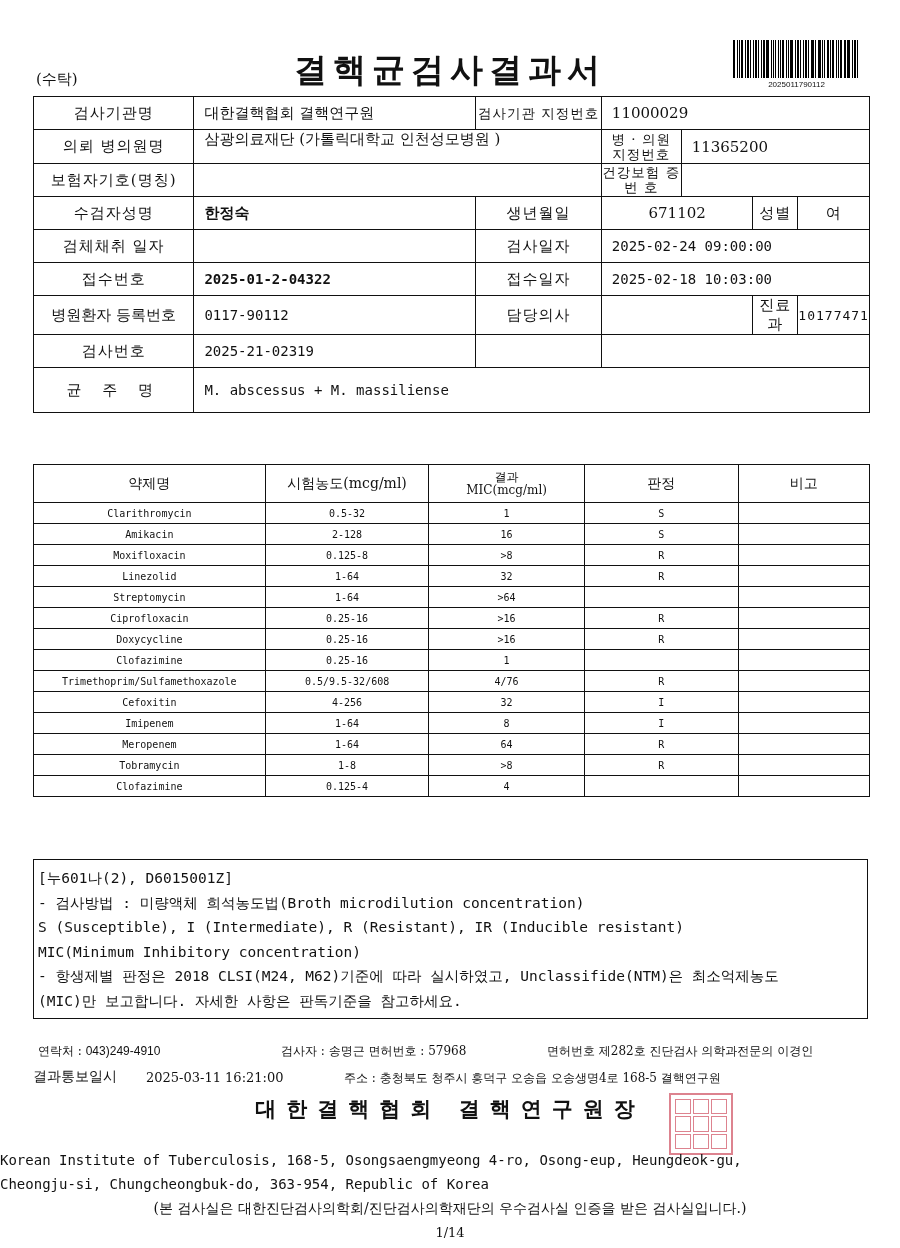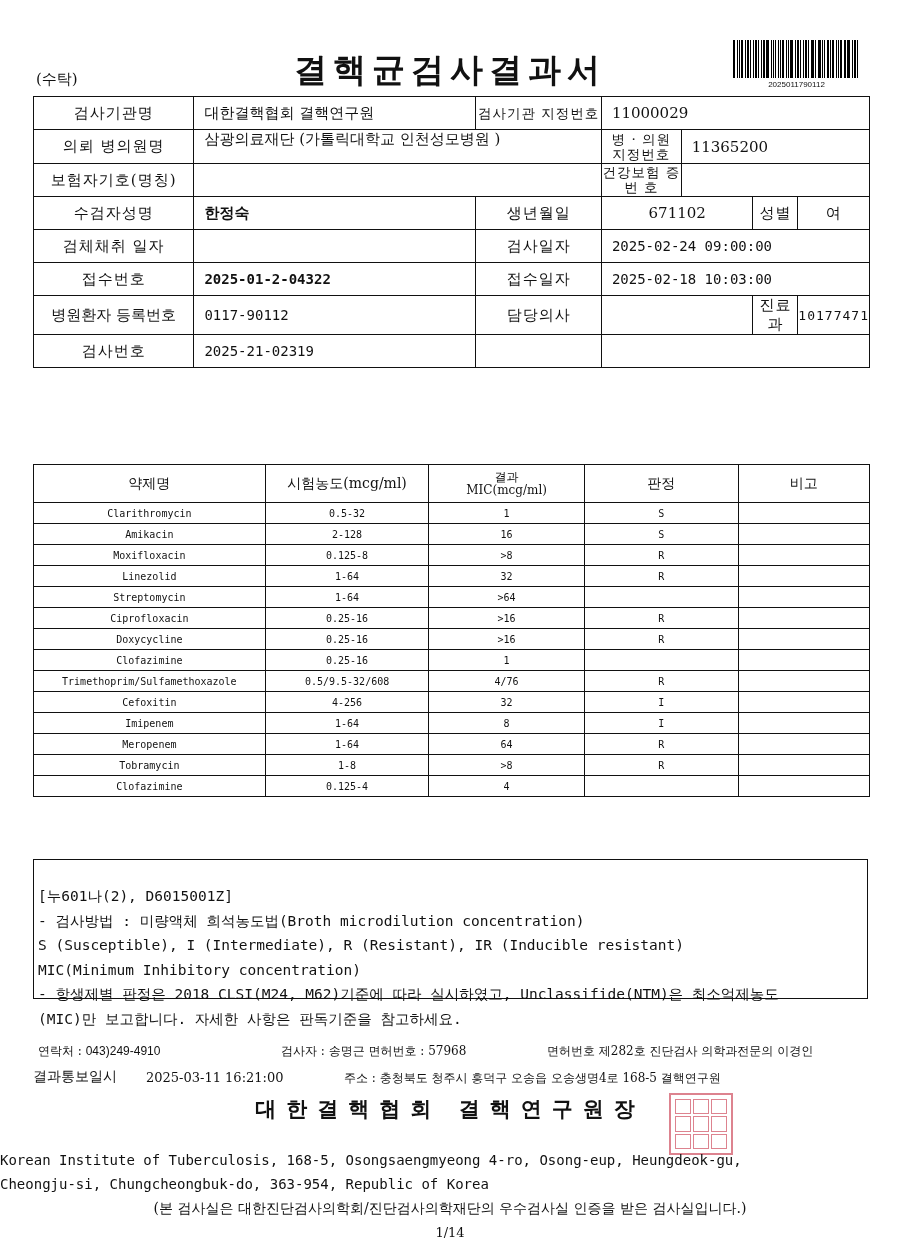--- a/index.html
+++ b/index.html
@@ -20,22 +20,22 @@
   .info .val { padding-left:10px; }
   .info .sm { font-size:13.5px; line-height:15px; text-align:center; letter-spacing:1px; }
   .info .mono { font-family:"DejaVu Sans Mono", monospace; font-size:14px; }
   .bold { font-weight:bold; }
 
   .drugs { left:33px; top:464px; width:837px; }
   .drugs th { height:37px; font-size:14px; text-align:center; }
   .drugs td { height:20px; font-size:10px; text-align:center; font-family:"DejaVu Sans Mono", monospace; }
   .drugs th.mic { font-size:12px; line-height:13px; }
 
-  .notes { left:33px; top:859px; width:835px; height:140px; border:1.5px solid #111; box-sizing:border-box;
-           padding:24px 0 0 4px; font-size:14.5px; line-height:24.6px; font-family:"DejaVu Sans Mono", monospace; }
+  .notes { left:33px; top:859px; width:835px; height:160px; border:1.5px solid #111; box-sizing:border-box;
+           padding:6px 0 0 4px; font-size:14.5px; line-height:24.6px; font-family:"DejaVu Sans Mono", monospace; }
   .notes div { white-space:nowrap; }
 
   .foot1 { top:1043px; font-size:12px; }
   .foot2 { top:1070px; font-size:12px; }
   .inst { left:0; width:900px; top:1095px; text-align:center; font-size:21px; letter-spacing:10px; font-weight:bold; }
   .seal { left:669px; top:1093px; width:64px; height:62px; border:2px solid #d25a6a; box-sizing:border-box; opacity:.75;
           display:grid; grid-template-columns:repeat(3,1fr); grid-template-rows:repeat(3,1fr); gap:2px; padding:4px; }
   .seal i { display:block; border:1px solid #d25a6a; }
   .addr { left:0; width:900px; text-align:left; font-family:"DejaVu Sans Mono", monospace; font-size:14px; }
   .cert { left:0; width:900px; top:1200px; text-align:center; font-size:14px; }
@@ -151,20 +151,24 @@
     <td class="lbl">담당의사</td>
     <td class="val" colspan="2"></td>
     <td class="lbl">진료과</td>
     <td class="lbl mono" style="font-size:13px">10177471</td>
   </tr>
   <tr>
     <td class="lbl">검사번호</td>
     <td class="val mono">2025-21-02319</td>
     <td></td>
     <td colspan="4"></td>
+  </tr>
+  <tr>
+    <td class="lbl" style="height:44px;letter-spacing:8px">균 주 명</td>
+    <td class="val mono" colspan="6">M. abscessus + M. massiliense</td>
   </tr>
 </tbody>
   </table>
 
 <table class="drugs">
   <colgroup>
     <col style="width:233px">
       <col style="width:166px">
       <col style="width:157px">
       <col style="width:157px">

